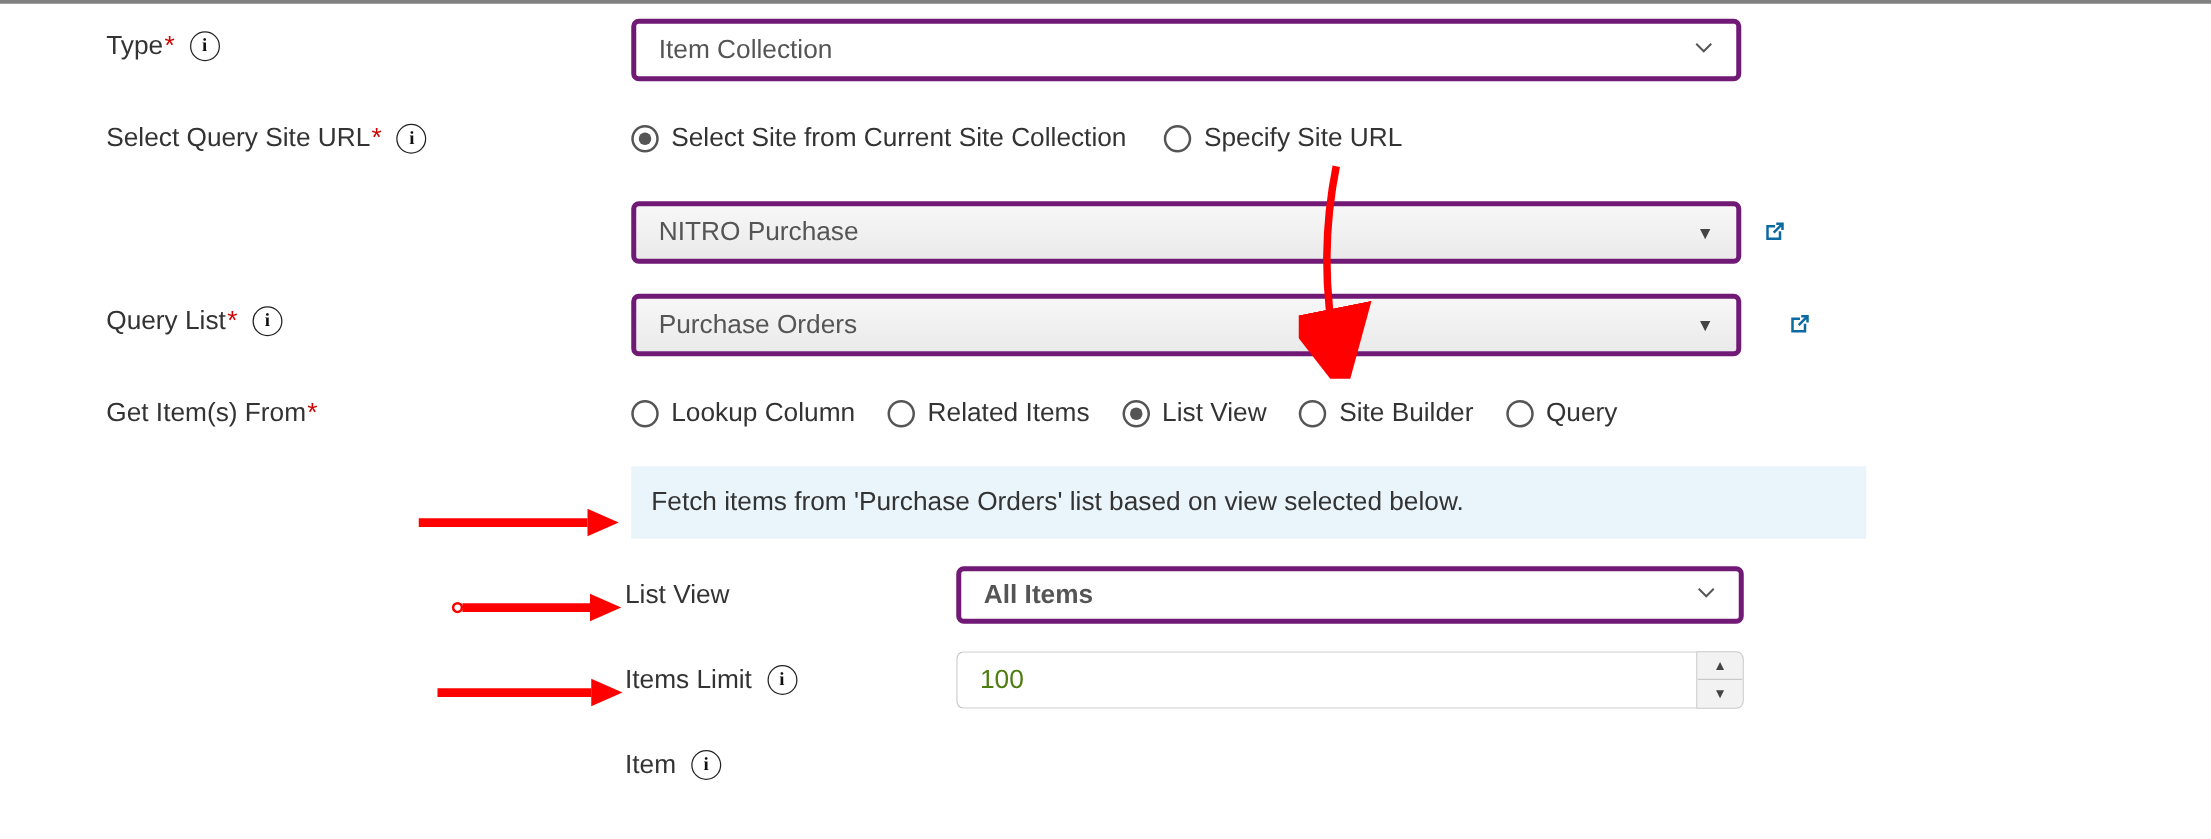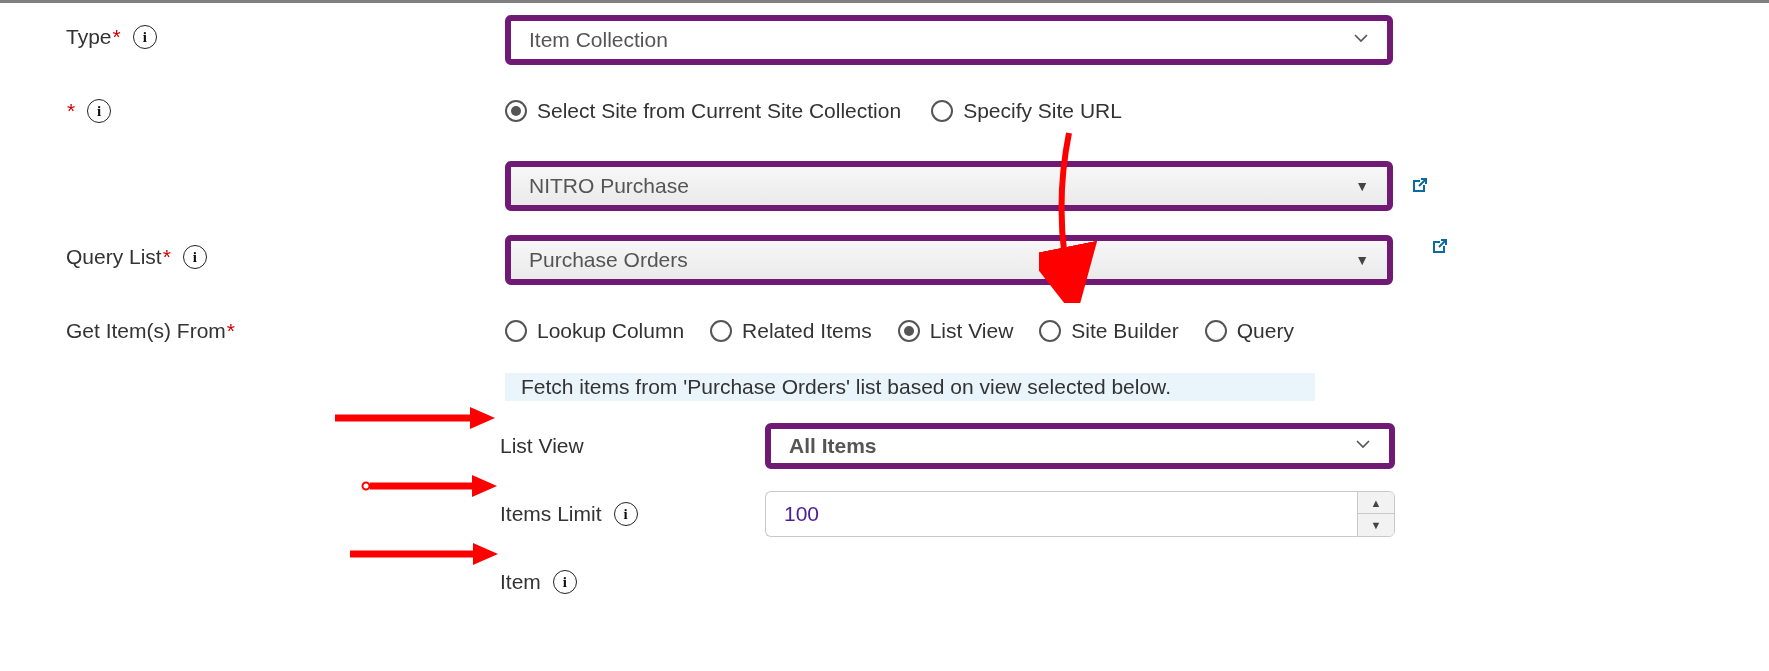--- a/index.html
+++ b/index.html
@@ -26,21 +26,21 @@
   }
 
   .row{
     display:flex;
     align-items:flex-start;
     margin-bottom:24px;
   }
 
   .lbl-col{
     width:505px;
-    padding-left:66px;
+    padding-left:85px;
     box-sizing:border-box;
     display:flex;
     align-items:center;
     min-height:44px;
   }
   .ctl-col{
     flex:1 1 auto;
     padding-right:100px;
     box-sizing:border-box;
   }
@@ -66,21 +66,21 @@
     color:#111;
   }
 
   
   .select-like{
     box-sizing:border-box;
     display:flex;
     align-items:center;
     justify-content:space-between;
     height:50px;
-    border:6px solid #701a75;
+    border:4px solid #701a75;
     border-radius:6px;
     background:#fff;
     padding:0 18px;
     font-size:21px;
     color:#555;
     cursor:pointer;
   }
   .select-like.grey{
     background:linear-gradient(#f7f7f7,#eaeaea);
   }
@@ -135,24 +135,24 @@
     width:24px;
     height:24px;
     cursor:pointer;
   }
 
   
   .helper{
     box-sizing:border-box;
     background:#e9f4fb;
     color:#333;
-    padding:2px 16px;
+    padding:17px 16px;
     font-size:21px;
     margin-top:20px;
-    width:810px;
+    width:988px;
   }
 
   
   .sub-row{
     display:flex;
     align-items:center;
     margin-top:22px;
   }
   .sub-lbl{
     width:765px;
@@ -174,21 +174,21 @@
     height:46px;
   }
   .num-wrap input{
     box-sizing:border-box;
     flex:1 1 auto;
     border:1px solid #c9c9c9;
     border-right:none;
     border-radius:6px 0 0 6px;
     padding:0 18px;
     font-size:21px;
-    color:#4c1d95;
+    color:#4d7c0f;
     outline:none;
   }
   .spinner{
     display:flex;
     flex-direction:column;
     border:1px solid #c9c9c9;
     border-radius:0 6px 6px 0;
     overflow:hidden;
     width:36px;
   }
@@ -235,20 +235,21 @@
           <svg width="16" height="16" viewBox="0 0 16 16">
               <path d="M2 5l6 6 6-6" stroke="#555" stroke-width="1.6" fill="none"></path>
             </svg>
         </span>
       </div>
     </div>
   </div>
 
   <div class="row">
     <div class="lbl-col">
+      <span>Select Query Site URL</span>
         <span class="req">*</span>
       <span class="info">i</span>
     </div>
     <div class="ctl-col">
       <div class="radio-group">
         <div class="radio">
           <span class="r-outer">
               <span class="r-inner"></span>
             </span>
           <span>Select Site from Current Site Collection</span>
@@ -272,21 +273,21 @@
     </div>
   </div>
 
   <div class="row">
     <div class="lbl-col">
       <span>Query List</span>
         <span class="req">*</span>
       <span class="info">i</span>
     </div>
     <div class="ctl-col">
-      <div style="display:flex;align-items:flex-start;gap:34px">
+      <div style="display:flex;align-items:center;gap:34px">
         <div class="select-like grey" style="width:888px">
           <span>Purchase Orders</span>
           <span class="caret">▼</span>
         </div>
         <span class="open-new">
           <svg width="20" height="20" viewBox="0 0 20 20">
               <path d="M4 4h7v2H6v8h8v-5h2v7H4V4z M12 2h6v6h-2V5.4L10.7 10.7 9.3 9.3 14.6 4H12V2z" fill="#0a6aa1"></path>
             </svg>
         </span>
       </div>

